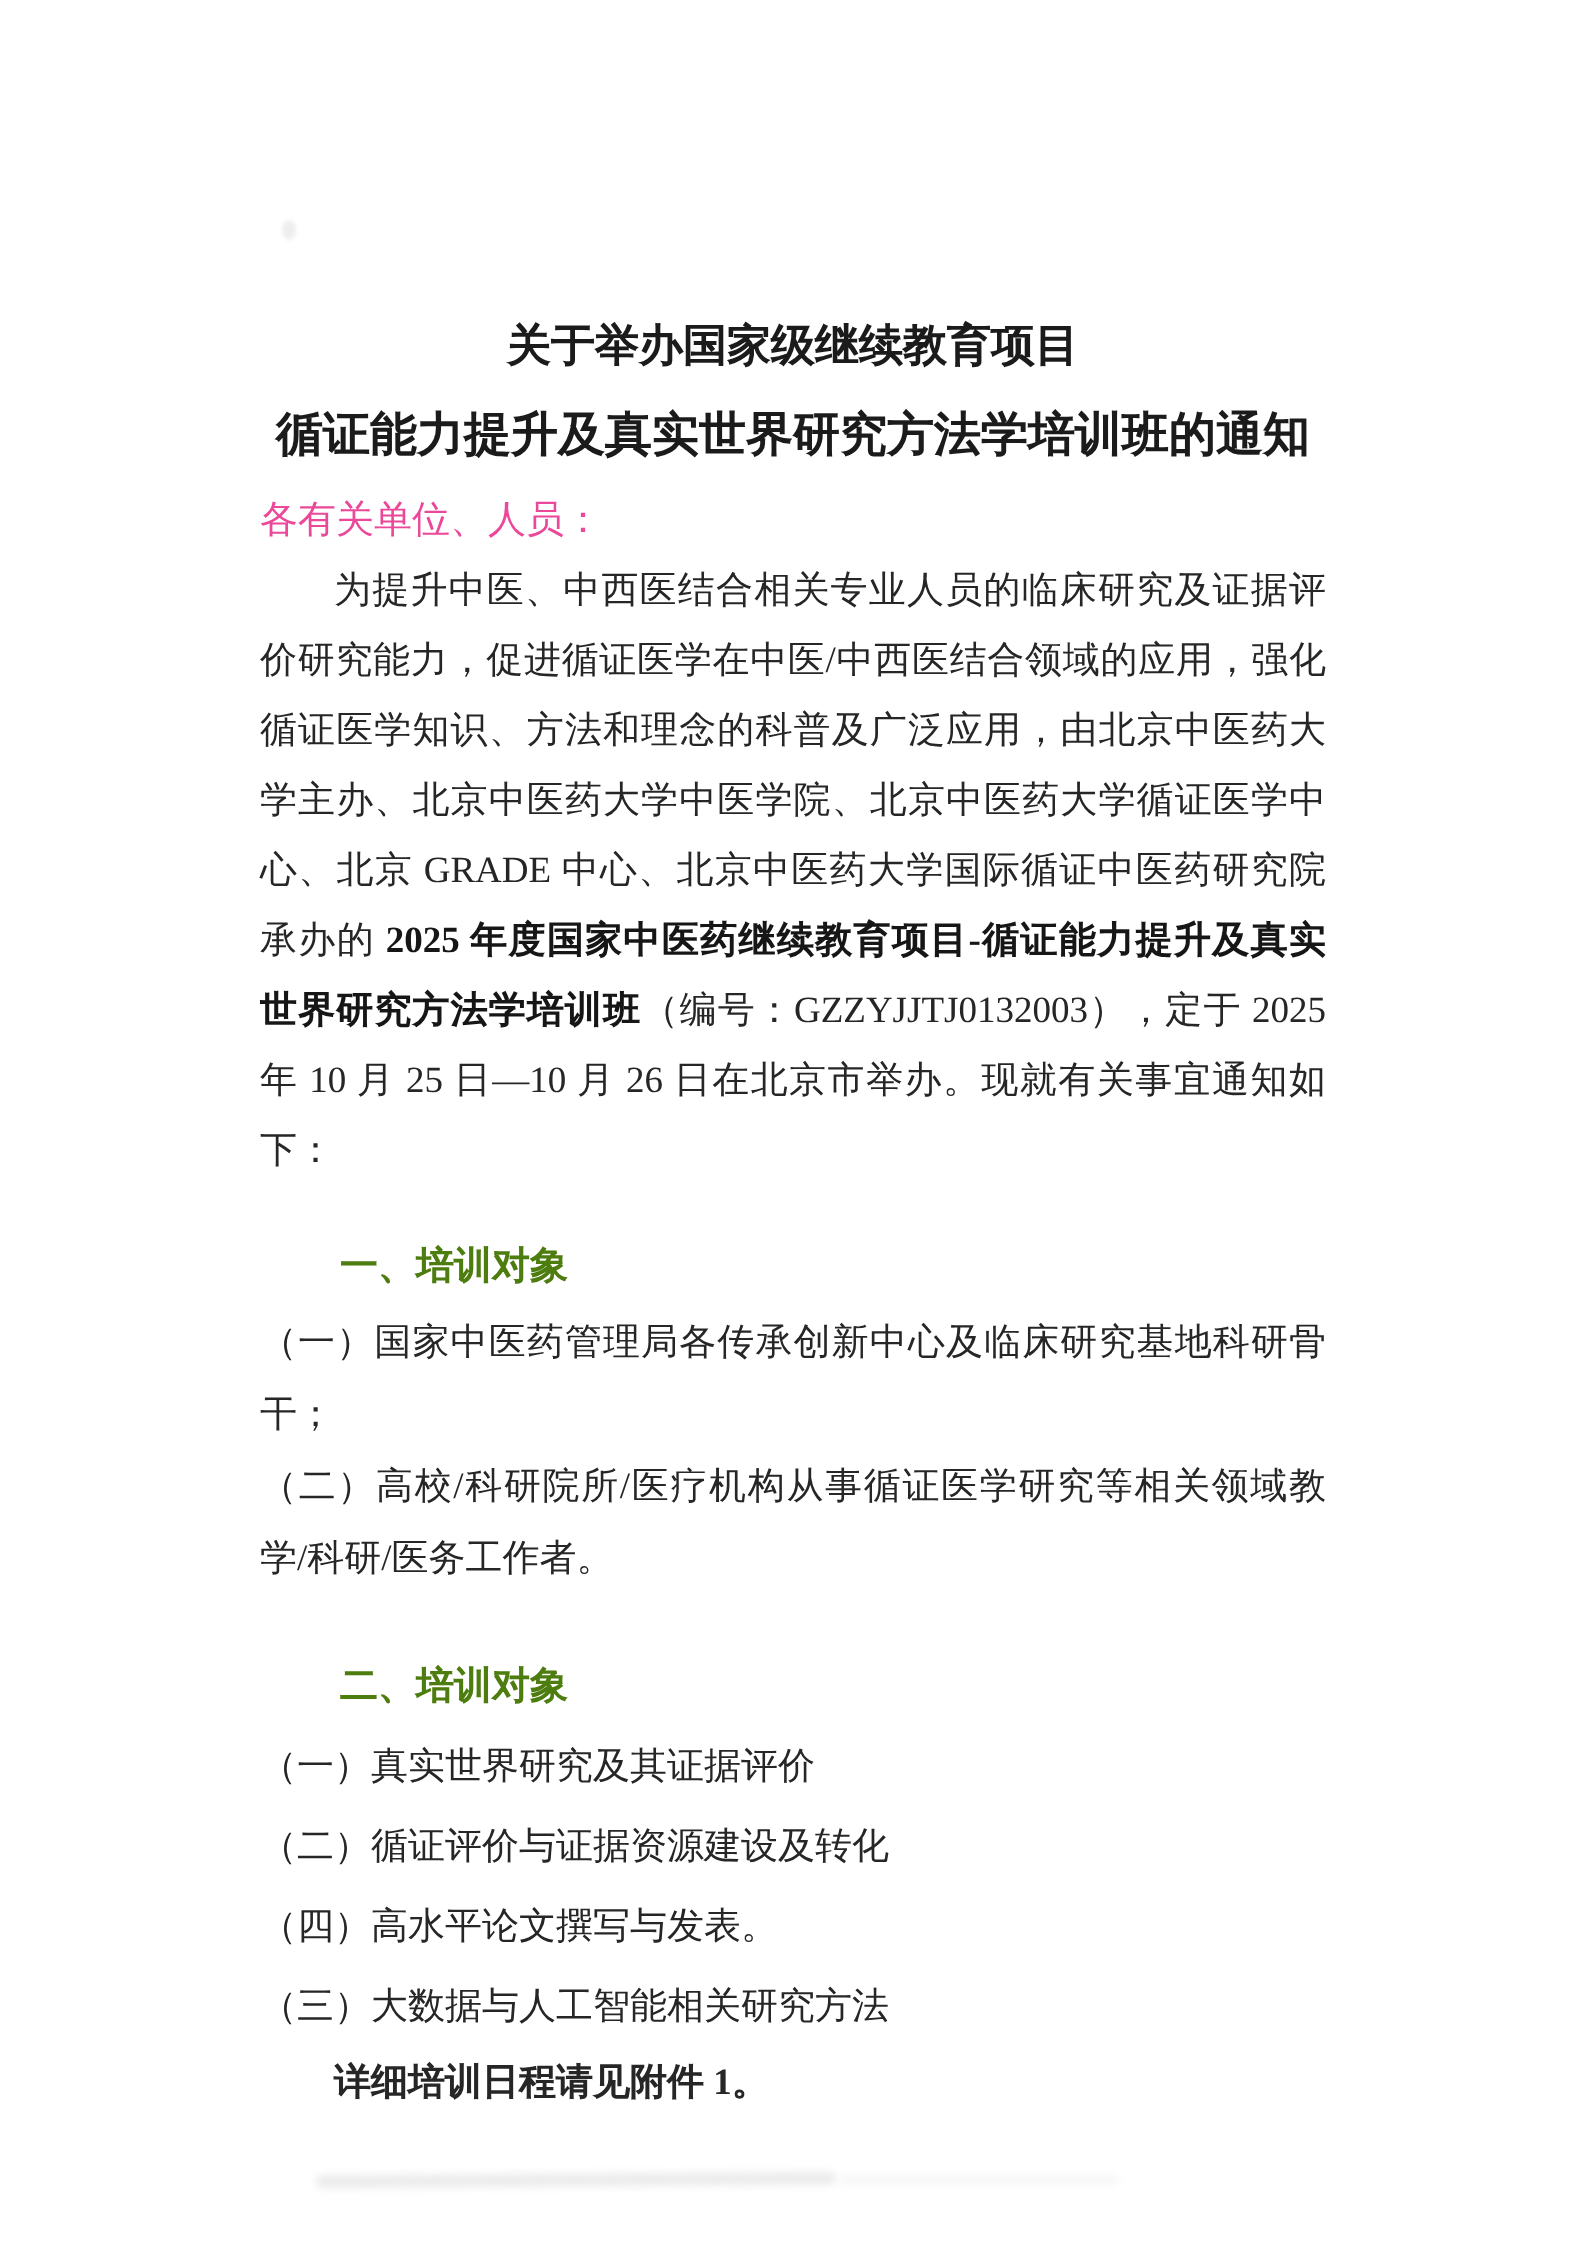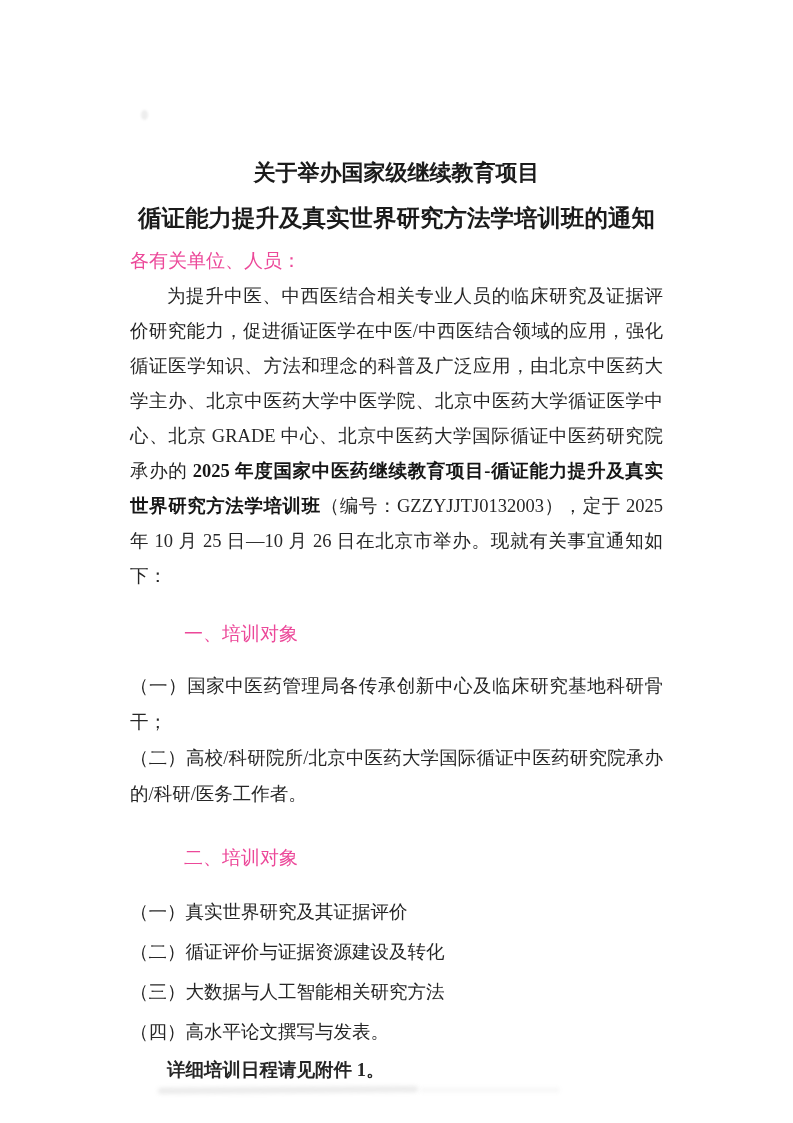--- a/index.html
+++ b/index.html
@@ -50,27 +50,27 @@
     line-height: 35px;
     text-align: justify;
     text-indent: 2em;
     color: #262626;
   }
   .para b {
     font-weight: bold;
     color: #161616;
   }
   .section-heading {
-    margin: 16px;
+    margin: 2px;
     font-size: 19px;
     line-height: 36px;
     text-indent: 2em;
-    font-weight: normal;
+    font-weight: bold;
     font-family: "Liberation Sans", "DejaVu Sans", sans-serif;
-    color: #ec4899;
+    color: #4d7c0f;
   }
   .section-heading.first {
     margin-top: 22px;
   }
   .section-heading.second {
     margin-top: 28px;
   }
   .item {
     margin: 0;
     font-size: 18.5px;
@@ -139,31 +139,31 @@
     <h1 class="title l2">循证能力提升及真实世界研究方法学培训班的通知</h1>
 
     <p class="salutation">各有关单位、人员：</p>
 
     <p class="para"><span>为提升中医、中西医结合相关专业人员的临床研究及证据评价研究能力，促进循证医学在中医/中西医结合领域的应用，强化循证医学知识、方法和理念的科普及广泛应用，由北京中医药大学主办、北京中医药大学中医学院、北京中医药大学循证医学中心、北京 GRADE 中心、北京中医药大学国际循证中医药研究院承办的 </span><b>2025 年度国家中医药继续教育项目-循证能力提升及真实世界研究方法学培训班</b><span>（编号：GZZYJJTJ0132003），定于 2025 年 10 月 25 日—10 月 26 日在北京市举办。现就有关事宜通知如下：</span></p>
 
     <h2 class="section-heading first">一、培训对象</h2>
 
     <p class="item">（一）国家中医药管理局各传承创新中心及临床研究基地科研骨干；</p>
 
-    <p class="item">（二）高校/科研院所/北京中医药大学国际循证中医药研究院承办的/科研/医务工作者。</p>
+    <p class="item">（二）高校/科研院所/医疗机构从事循证医学研究等相关领域教学/科研/医务工作者。</p>
 
     <h2 class="section-heading second">二、培训对象</h2>
 
     <p class="item s2">（一）真实世界研究及其证据评价</p>
 
     <p class="item s2">（二）循证评价与证据资源建设及转化</p>
 
+    <p class="item s2">（四）高水平论文撰写与发表。</p>
+
     <p class="item s2">（三）大数据与人工智能相关研究方法</p>
-
-    <p class="item s2">（四）高水平论文撰写与发表。</p>
 
     <p class="note">详细培训日程请见附件 1。</p>
 
   </div>
 
   <div class="artifact smudge-main"></div>
   <div class="artifact smudge-tail"></div>
 
 </div>
 

